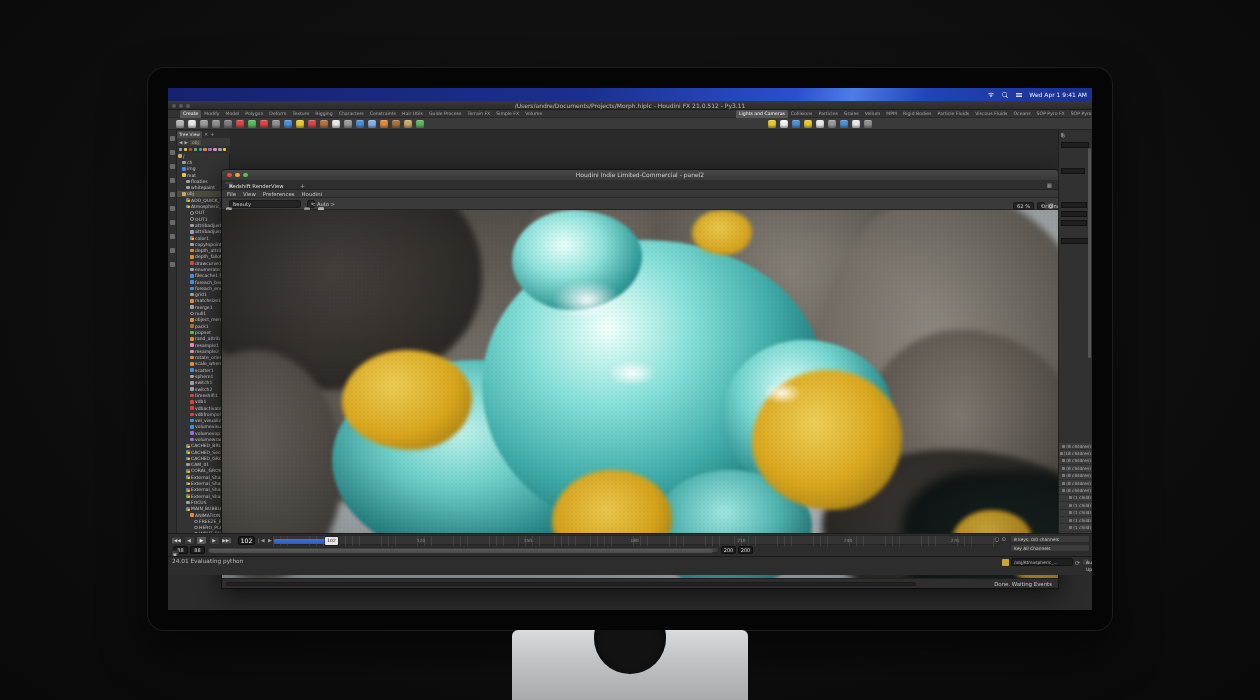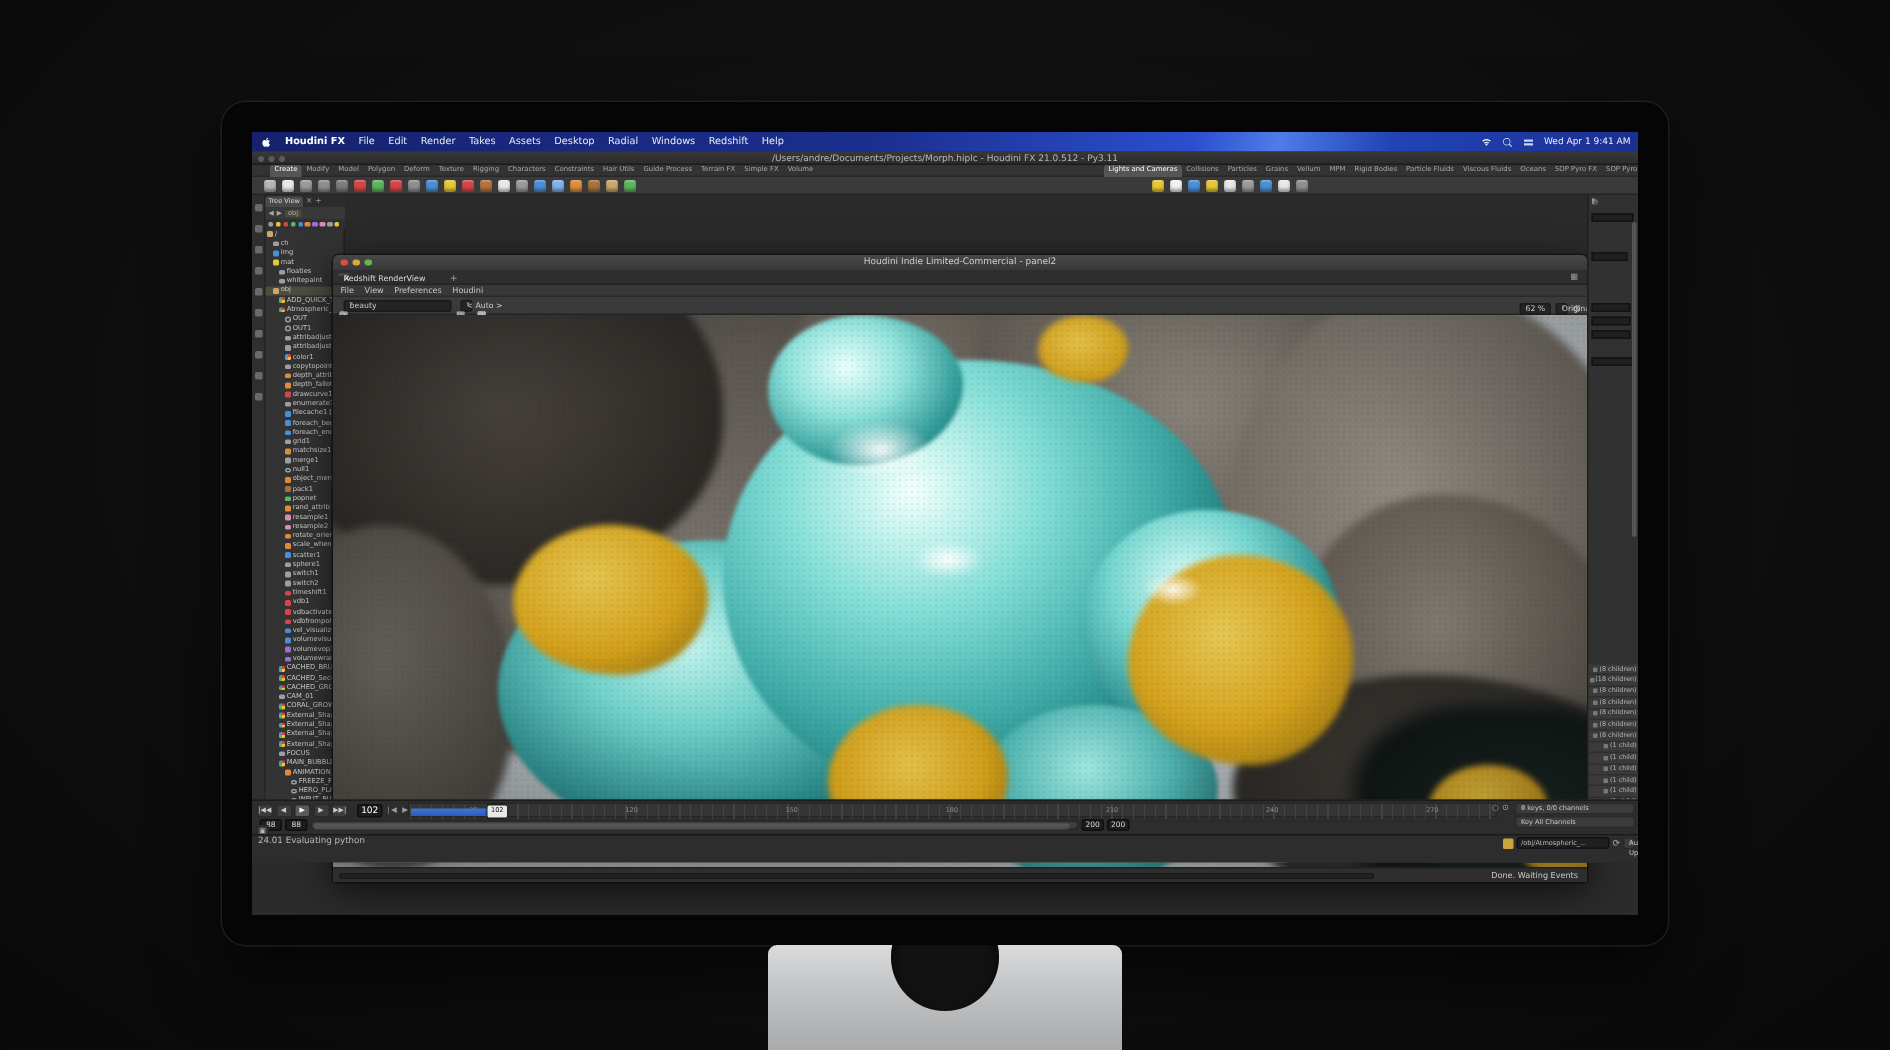--- a/index.html
+++ b/index.html
@@ -211,36 +211,20 @@
 <body>
 
 <div id="monitor"></div>
 <div id="stand">
     <div id="stand-hole"></div>
   </div>
 
 <div id="screen">
 
   <div id="menubar">
-    <div id="mb-items">
-      <svg id="apple-logo" viewBox="0 0 16 16">
-          <path d="M11.8 8.4c0-1.8 1.5-2.7 1.6-2.7-.9-1.3-2.2-1.4-2.7-1.5-1.1-.1-2.2.7-2.8.7-.6 0-1.5-.7-2.4-.6C4.3 4.4 3.2 5 2.6 6c-1.2 2.1-.3 5.2.9 6.9.6.8 1.3 1.8 2.2 1.7.9 0 1.2-.6 2.3-.6 1.1 0 1.4.6 2.4.6 1 0 1.6-.9 2.2-1.7.7-1 1-1.9 1-2-.1 0-1.8-.7-1.8-2.5zM9.9 3.1c.5-.6.8-1.4.7-2.2-.7 0-1.5.5-2 1.1-.4.5-.8 1.3-.7 2.1.8.1 1.5-.4 2-1z"></path>
-        </svg>
-    <span class="mb-item bold">Houdini FX</span>
-        <span class="mb-item">File</span>
-        <span class="mb-item">Edit</span>
-        <span class="mb-item">Render</span>
-        <span class="mb-item">Takes</span>
-        <span class="mb-item">Assets</span>
-        <span class="mb-item">Desktop</span>
-        <span class="mb-item">Radial</span>
-        <span class="mb-item">Windows</span>
-        <span class="mb-item">Redshift</span>
-        <span class="mb-item">Help</span>
-      </div>
     <div id="mb-right">
       <svg class="st-ic" viewBox="0 0 16 16">
           <path d="M8 12.5l-1.8-2.2c.5-.4 1.1-.6 1.8-.6s1.3.2 1.8.6L8 12.5zM4.5 8.1C5.5 7.3 6.7 6.9 8 6.9s2.5.4 3.5 1.2l-1.2 1.5C9.6 9 8.8 8.8 8 8.8s-1.6.2-2.3.8L4.5 8.1zM2.3 5.4C3.9 4.1 5.9 3.3 8 3.3s4.1.8 5.7 2.1l-1.2 1.5C11.2 5.8 9.7 5.2 8 5.2S4.8 5.8 3.5 6.9L2.3 5.4z"></path>
         </svg>
       <svg class="st-ic" viewBox="0 0 16 16">
           <path d="M11 10l3 3-1 1-3-3a5 5 0 1 1 1-1zM7 11a4 4 0 1 0 0-8 4 4 0 0 0 0 8z"></path>
         </svg>
       <svg class="st-ic" viewBox="0 0 16 16">
           <path d="M2 4h12v3H2zM2 9h12v3H2z" opacity=".9"></path>
         </svg>

